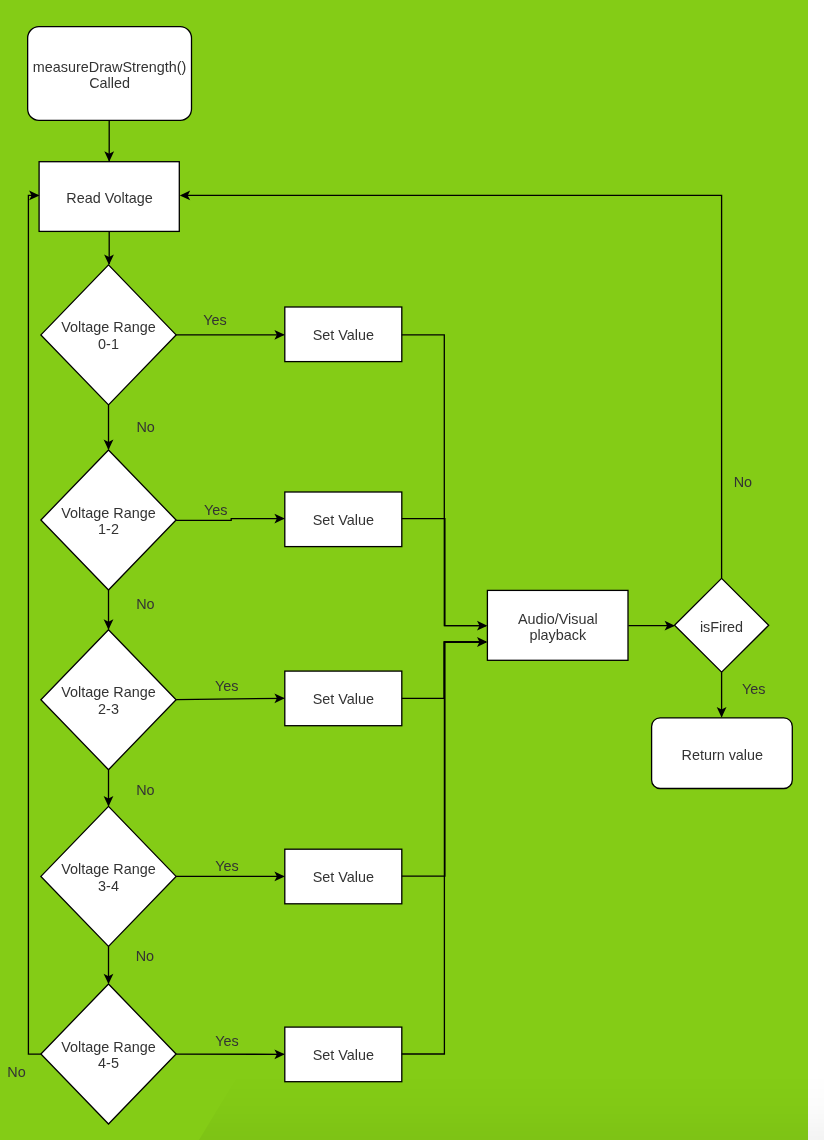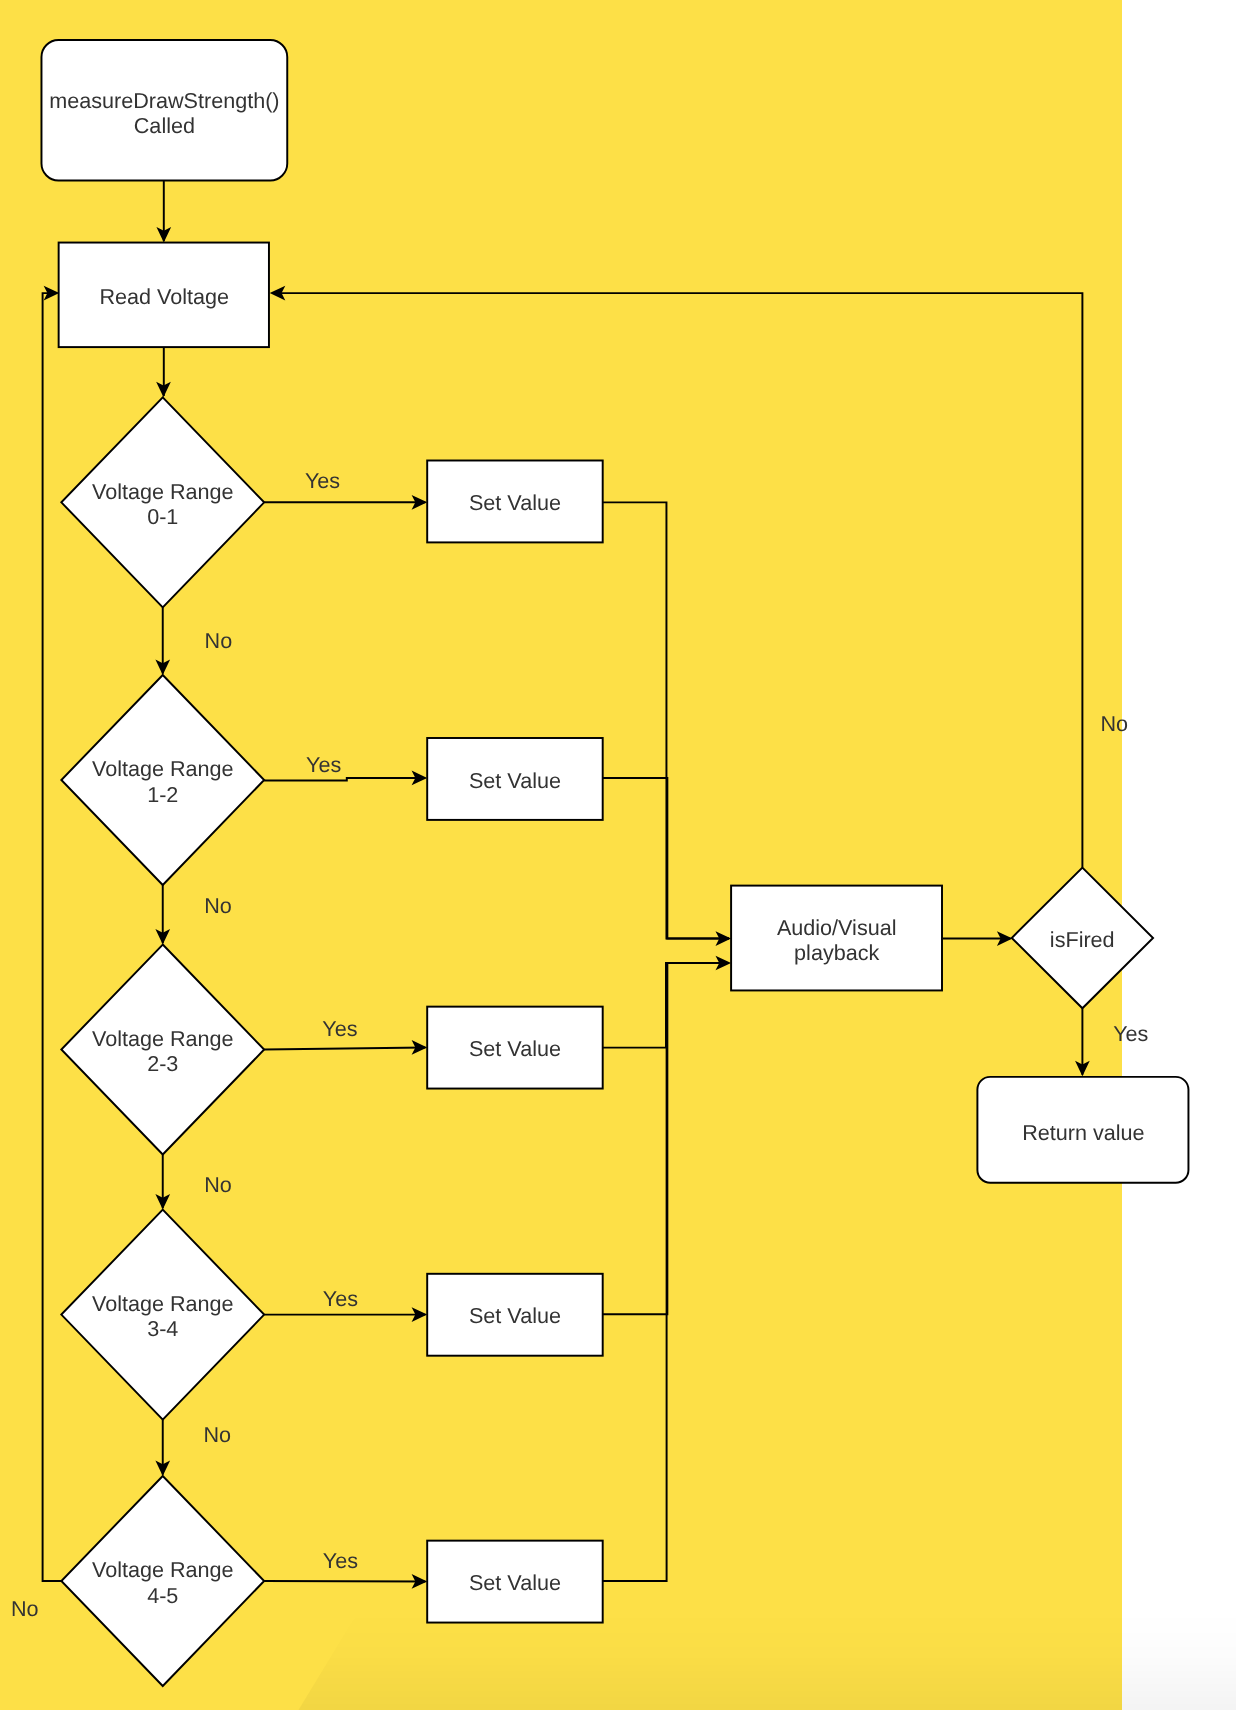--- a/index.html
+++ b/index.html
@@ -1,19 +1,19 @@
 <!DOCTYPE html>
 <html><head>
 <meta charset="utf-8">
 <title>measureDrawStrength flowchart</title>
 <style>
   html,body{margin:0;padding:0;background:#ffffff;}
   body{width:824px;height:1140px;overflow:hidden;
        font-family:"Liberation Sans",sans-serif;}
-  #canvas{position:relative;width:748px;height:1140px;background:#fde047;}
+  #canvas{position:relative;width:808px;height:1140px;background:#84cc16;}
   svg.flow{position:absolute;left:0;top:0;width:824px;height:1140px;filter:blur(0px);}
   .shape{fill:#ffffff;stroke:#000000;stroke-width:1.3;}
   .edge{fill:none;stroke:#000000;stroke-width:1.3;stroke-linecap:butt;stroke-linejoin:miter;}
   .arrowhead{fill:#000000;stroke:none;}
   .lbl{font-family:"Liberation Sans",sans-serif;font-size:14.4px;fill:#333333;}
   .lbl.c{text-anchor:middle;}
 </style>
 </head>
 <body>
 

